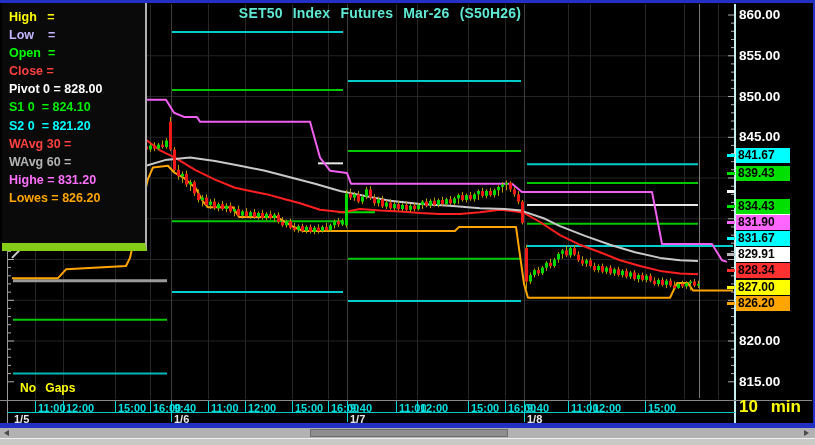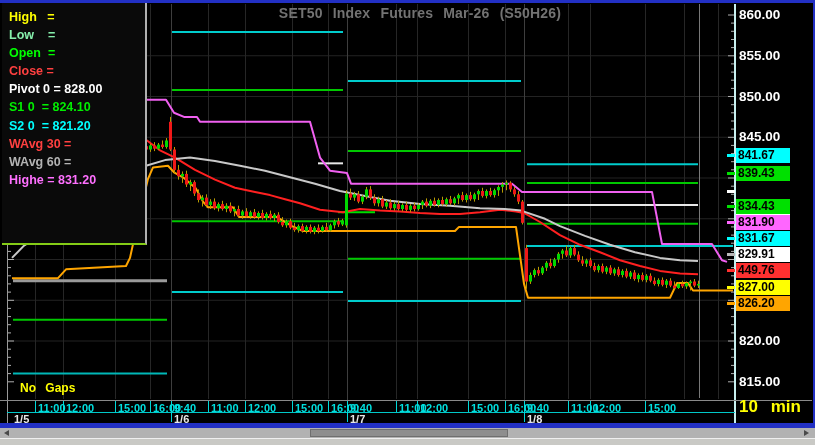--- a/index.html
+++ b/index.html
@@ -1,23 +1,23 @@
 <!DOCTYPE html>
 <html><head>
 <meta charset="utf-8">
 <style>
   html,body{margin:0;padding:0;background:#000;width:815px;height:445px;overflow:hidden;
             font-family:"Liberation Sans",sans-serif;}
   #app{position:relative;width:815px;height:445px;background:#000;}
   #top-border{position:absolute;left:0;top:0;width:815px;height:3px;background:#2230c4;}
   #right-border{position:absolute;right:0;top:0;width:2px;height:423px;background:#2230c4;}
   #chart-title{position:absolute;left:150px;top:5px;width:460px;text-align:center;
-               color:#737373;font-weight:bold;font-size:14px;word-spacing:6px;letter-spacing:.2px;padding-left:40px;}
+               color:#5eead4;font-weight:bold;font-size:14px;word-spacing:6px;letter-spacing:.2px;}
   #legend{position:absolute;left:2px;top:3px;width:136px;height:235px;background:#0a0a0a;
-          border-right:2px solid #b0b0b0;border-bottom:2px solid #84cc16;
+          border-right:2px solid #b0b0b0;border-bottom:8px solid #84cc16;
           padding:5px 0 0 7px;font-size:12.5px;font-weight:bold;line-height:18.1px;}
   .lg-row{white-space:pre;}
   #chart-svg{position:absolute;left:0;top:0;}
   #no-gaps{position:absolute;left:20px;top:381px;color:#ffff00;font-weight:bold;
            font-size:12px;word-spacing:6px;}
   .t-tick{position:absolute;top:402px;color:#00dfdf;font-size:11px;font-weight:bold;}
   .d-lab{position:absolute;top:413px;color:#e8e8e8;font-size:11px;font-weight:bold;}
   .p-plain{position:absolute;left:739px;color:#ffffff;font-size:13.5px;font-weight:bold;}
   .p-tag{position:absolute;left:736px;width:52px;height:15px;color:#000;font-size:12px;
          font-weight:bold;line-height:15px;padding-left:2px;}
@@ -543,29 +543,30 @@
       <line x1="727" x2="735" y1="303.5" y2="303.5" stroke="#ffa500" stroke-width="3"></line>
     </svg>
 
   <div id="top-border"></div>
   <div id="right-border"></div>
 
   <div id="chart-title">SET50 Index Futures Mar-26 (S50H26)</div>
 
   <div id="legend">
       <div class="lg-row" style="color: rgb(255, 255, 0);">High   =</div>
-      <div class="lg-row" style="color: #86efac;">Low    =</div>
+      <div class="lg-row" style="color: #c4b5fd;">Low    =</div>
       <div class="lg-row" style="color: rgb(0, 255, 0);">Open  =</div>
       <div class="lg-row" style="color: rgb(255, 64, 64);">Close =</div>
       <div class="lg-row" style="color: rgb(255, 255, 255);">Pivot 0 = 828.00</div>
       <div class="lg-row" style="color: rgb(0, 238, 0);">S1 0  = 824.10</div>
       <div class="lg-row" style="color: rgb(0, 255, 255);">S2 0  = 821.20</div>
       <div class="lg-row" style="color: rgb(255, 64, 64);">WAvg 30 =</div>
       <div class="lg-row" style="color: rgb(180, 180, 180);">WAvg 60 =</div>
       <div class="lg-row" style="color: rgb(255, 112, 255);">Highe = 831.20</div>
+      <div class="lg-row" style="color: rgb(255, 165, 0);">Lowes = 826.20</div>
     </div>
 
   <div id="no-gaps">No Gaps</div>
 
   <div id="time-axis">
       <span class="t-tick" style="left: 38px;">11:00</span>
       <span class="t-tick" style="left: 66px;">12:00</span>
       <span class="t-tick" style="left: 118px;">15:00</span>
       <span class="t-tick" style="left: 153px;">16:00</span>
       <span class="t-tick" style="left: 174px;">9:40</span>
@@ -594,21 +595,21 @@
       <span class="p-plain" style="top: 129.25px;">845.00</span>
       <span class="p-plain" style="top: 333px;">820.00</span>
       <span class="p-plain" style="top: 373.75px;">815.00</span>
       <div class="p-tag" style="top: 148px; background: rgb(0, 255, 255);">841.67</div>
       <div class="p-tag" style="top: 166px; background: rgb(0, 224, 0);">839.43</div>
       <div class="p-tag" style="top: 201px; background: rgb(255, 255, 255);">836.67</div>
       <div class="p-tag" style="top: 199px; background: rgb(0, 224, 0);">834.43</div>
       <div class="p-tag" style="top: 215px; background: rgb(255, 102, 255);">831.90</div>
       <div class="p-tag" style="top: 231px; background: rgb(0, 255, 255);">831.67</div>
       <div class="p-tag" style="top: 247px; background: #ffffff;">829.91</div>
-      <div class="p-tag" style="top: 263px; background: rgb(255, 48, 48);">449.76</div>
+      <div class="p-tag" style="top: 263px; background: rgb(255, 48, 48);">828.34</div>
       <div class="p-tag" style="top: 280px; background: rgb(255, 255, 0);">827.00</div>
       <div class="p-tag" style="top: 296px; background: rgb(255, 165, 0);">826.20</div>
     </div>
 
   <div id="interval">10 min</div>
 
   <div id="nav-bottom"></div>
 
   <div id="scrollbar">
     <div class="arrow" id="scroll-left"></div>

